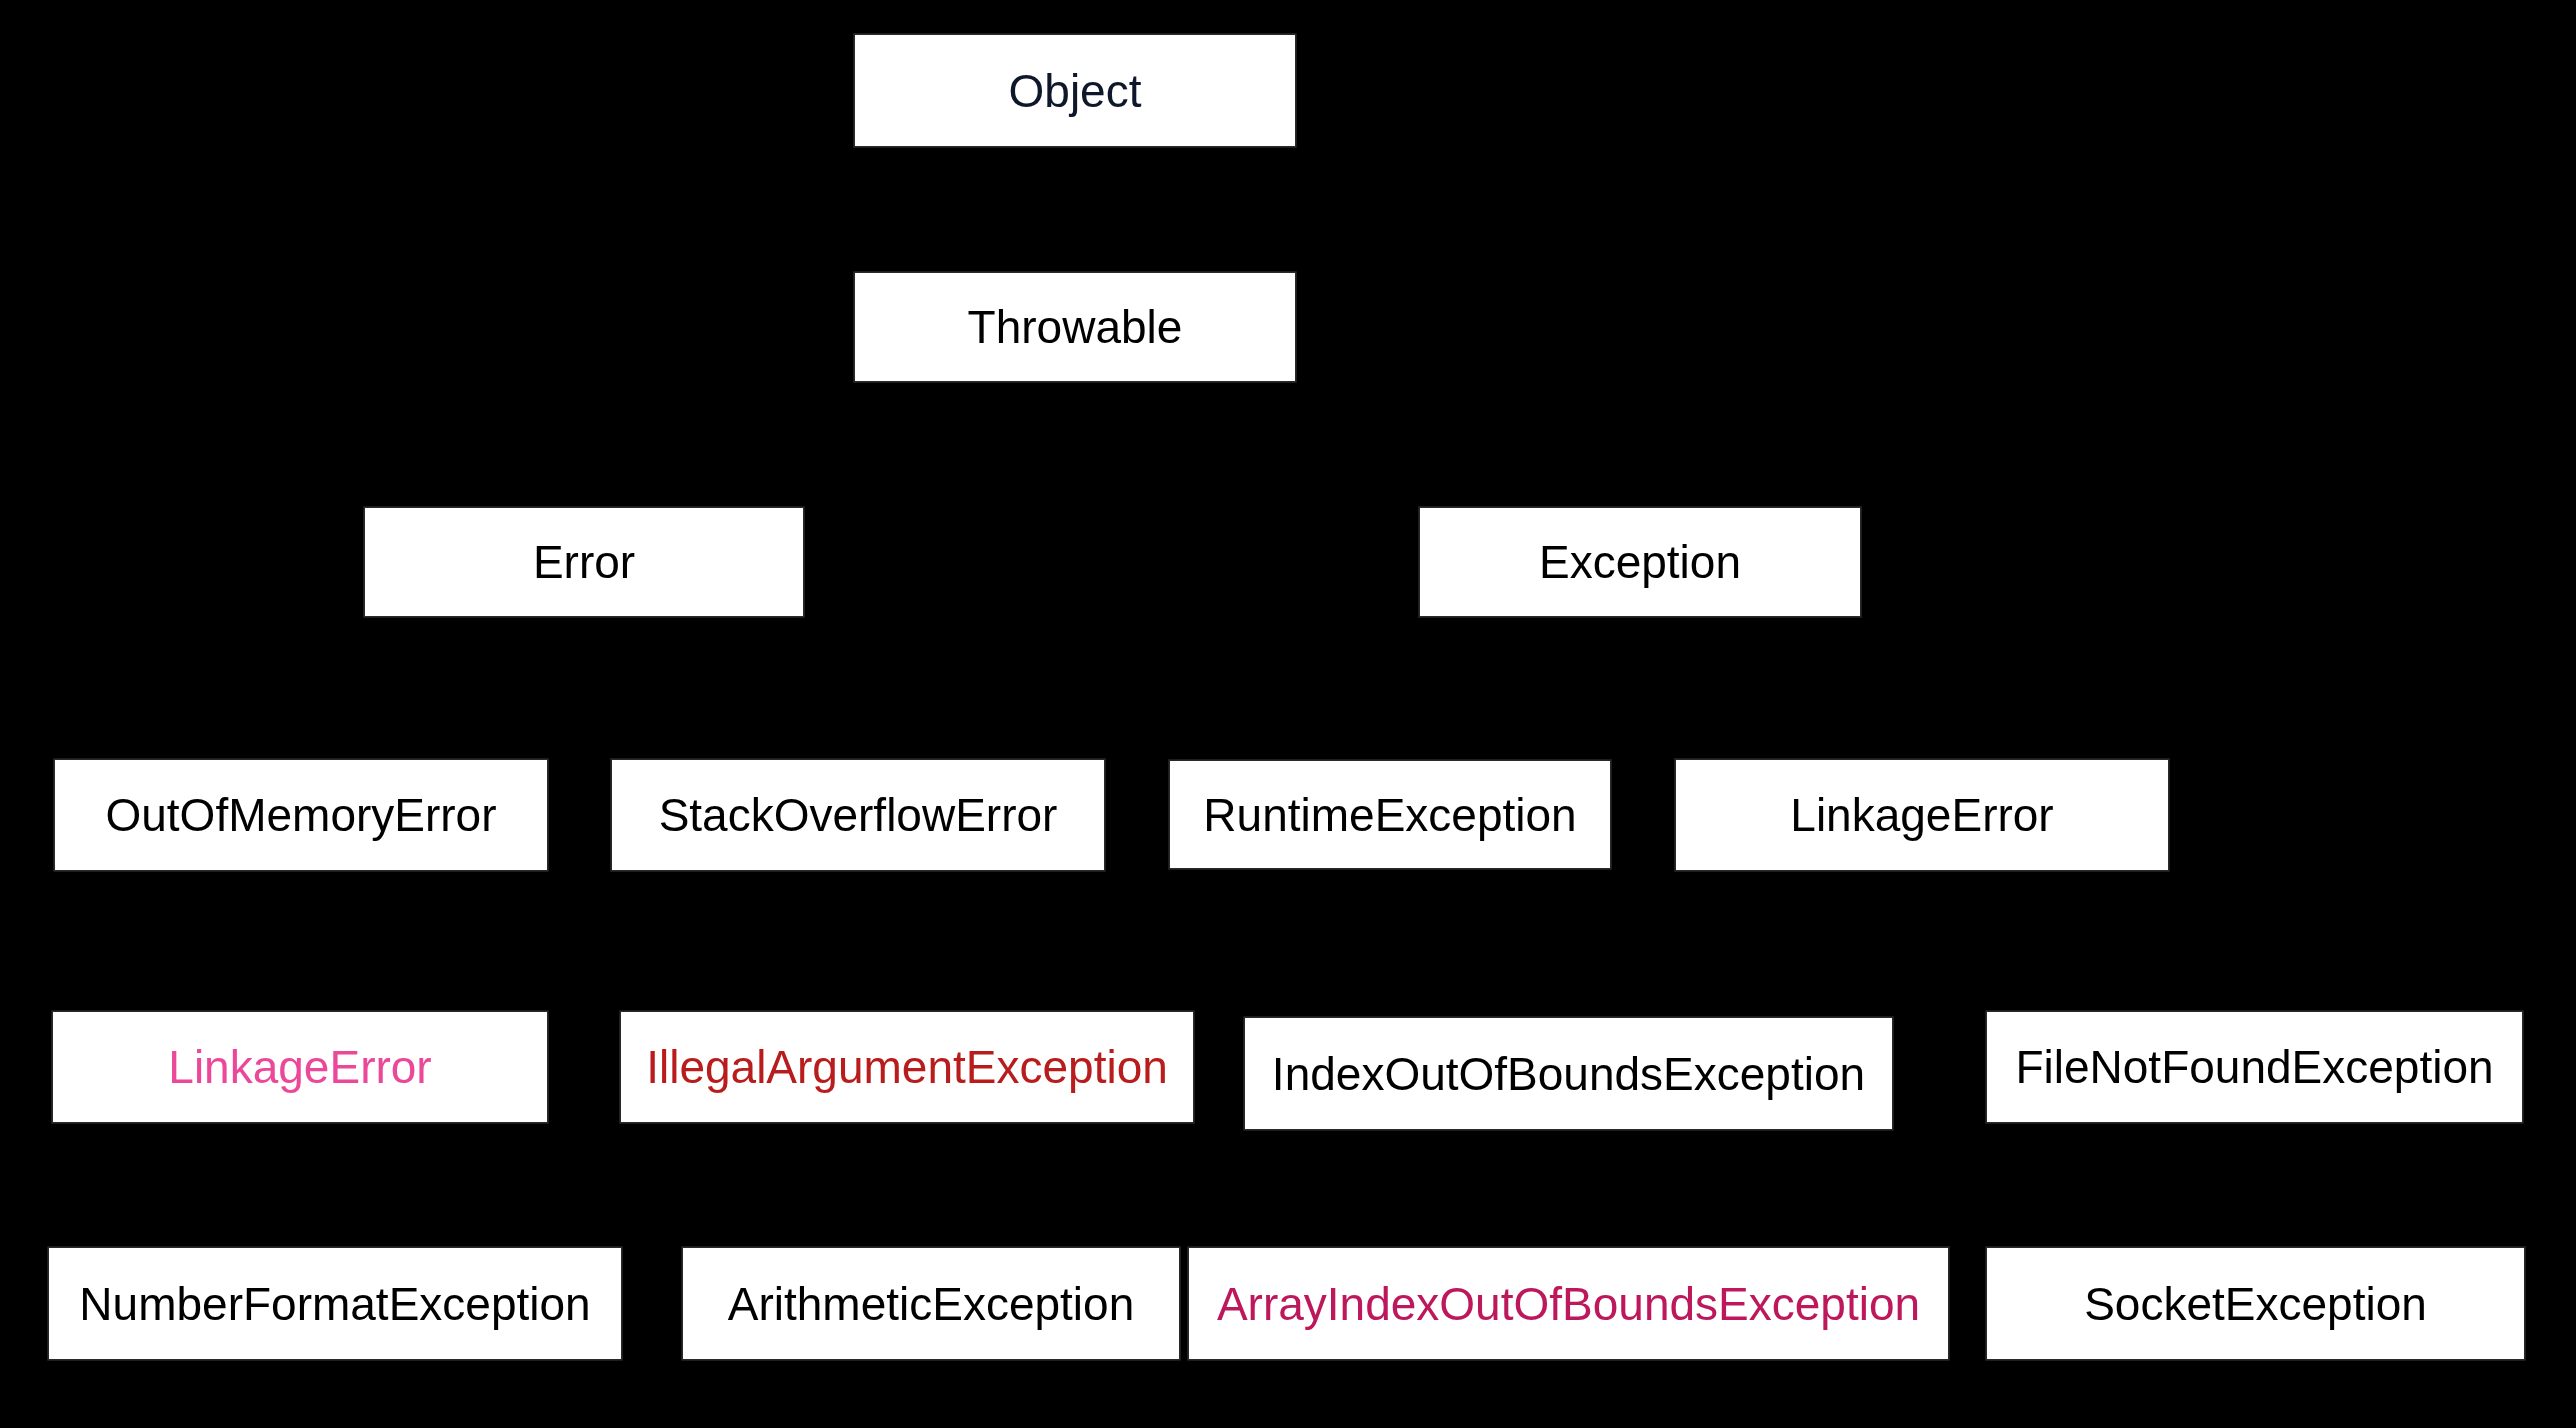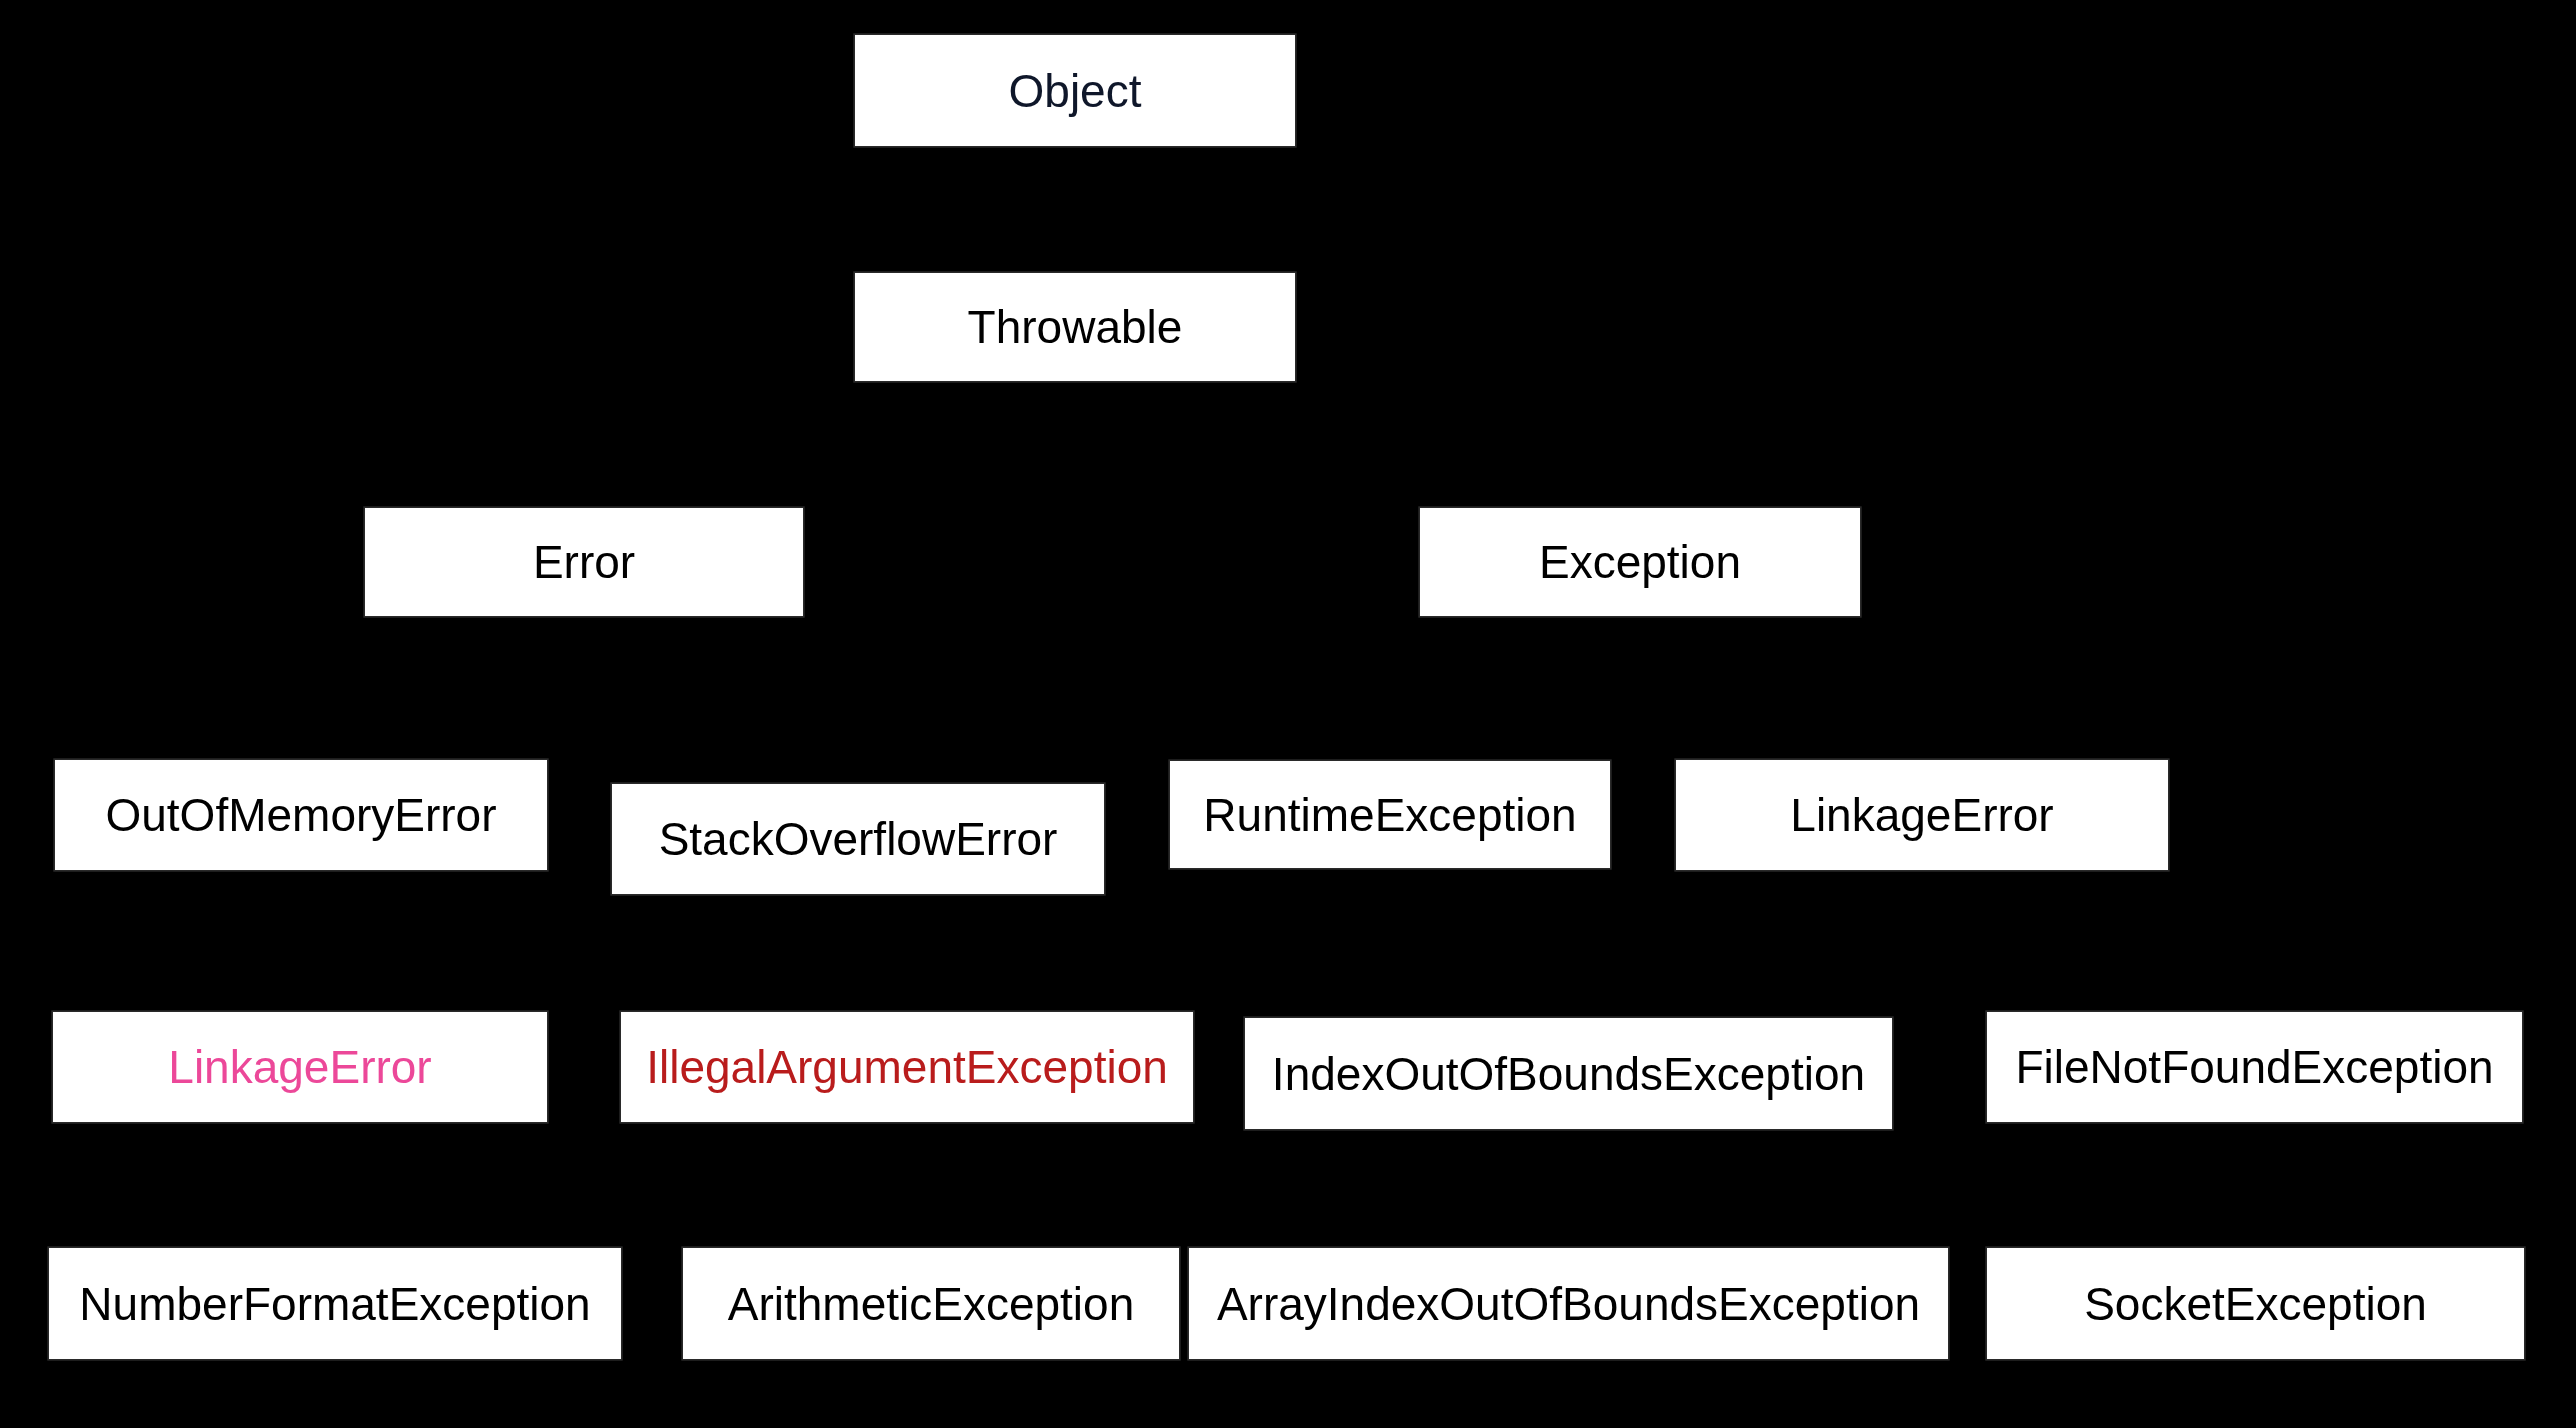--- a/index.html
+++ b/index.html
@@ -49,25 +49,25 @@
 </style>
 </head>
 <body style="background: rgb(0, 0, 0);">
 
 <div class="canvas" style="background: rgb(0, 0, 0);">
   <div class="node" id="n-object" style="background: rgb(255, 255, 255); color: #0f172a;">Object</div>
   <div class="node" id="n-throwable" style="background: rgb(255, 255, 255); color: rgb(0, 0, 0);">Throwable</div>
   <div class="node" id="n-error" style="background: rgb(255, 255, 255); color: rgb(0, 0, 0);">Error</div>
   <div class="node" id="n-exception" style="background: rgb(255, 255, 255); color: rgb(0, 0, 0);">Exception</div>
   <div class="node" id="n-outofmemoryerror" style="background: rgb(255, 255, 255); color: rgb(0, 0, 0);">OutOfMemoryError</div>
-  <div class="node" id="n-stackoverflowerror" style="background: rgb(255, 255, 255); color: rgb(0, 0, 0); margin-top: 24px;">StackOverflowError</div>
+  <div class="node" id="n-stackoverflowerror" style="background: rgb(255, 255, 255); color: rgb(0, 0, 0);">StackOverflowError</div>
   <div class="node" id="n-runtimeexception" style="background: rgb(255, 255, 255); color: rgb(0, 0, 0);">RuntimeException</div>
   <div class="node" id="n-ioexception" style="background: rgb(255, 255, 255); color: rgb(0, 0, 0);">LinkageError</div>
   <div class="node" id="n-linkageerror" style="background: rgb(255, 255, 255); color: #ec4899;">LinkageError</div>
   <div class="node" id="n-illegalargumentexception" style="background: rgb(255, 255, 255); color: #b91c1c;">IllegalArgumentException</div>
   <div class="node" id="n-indexoutofboundsexception" style="background: rgb(255, 255, 255); color: rgb(0, 0, 0);">IndexOutOfBoundsException</div>
   <div class="node" id="n-filenotfoundexception" style="background: rgb(255, 255, 255); color: rgb(0, 0, 0);">FileNotFoundException</div>
   <div class="node" id="n-numberformatexception" style="background: rgb(255, 255, 255); color: rgb(0, 0, 0);">NumberFormatException</div>
   <div class="node" id="n-arithmeticexception" style="background: rgb(255, 255, 255); color: rgb(0, 0, 0); margin-left: 26px;">ArithmeticException</div>
-  <div class="node" id="n-arrayindexoutofboundsexception" style="background: rgb(255, 255, 255); color: #000000;">ArrayIndexOutOfBoundsException</div>
+  <div class="node" id="n-arrayindexoutofboundsexception" style="background: rgb(255, 255, 255); color: #be185d;">ArrayIndexOutOfBoundsException</div>
   <div class="node" id="n-socketexception" style="background: rgb(255, 255, 255); color: rgb(0, 0, 0);">SocketException</div>
 </div>
 
 
 </body></html>

